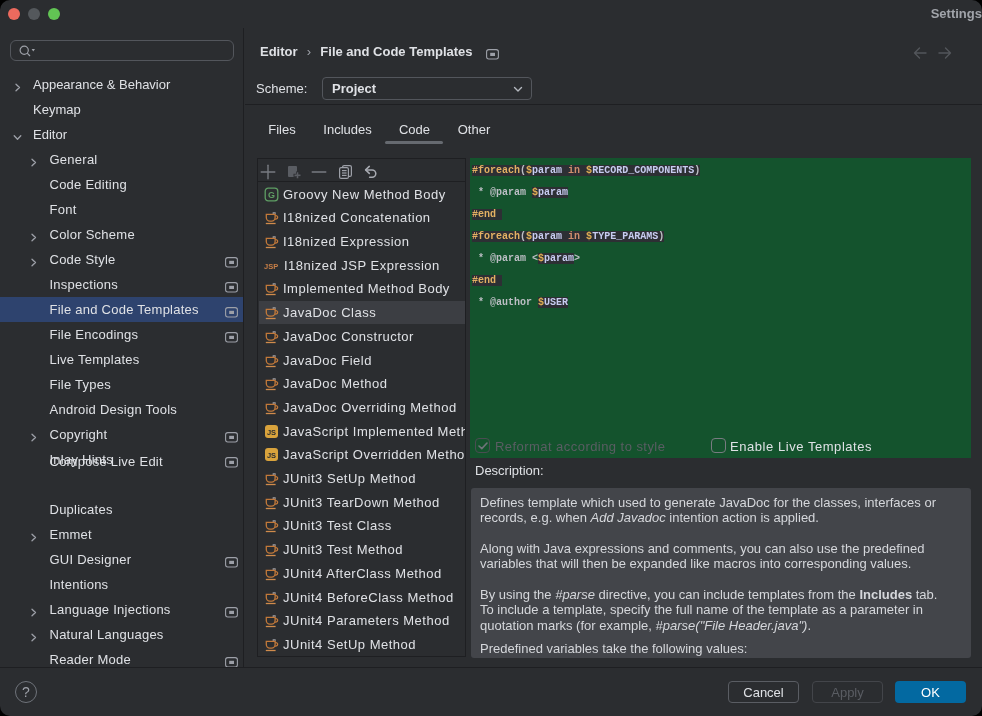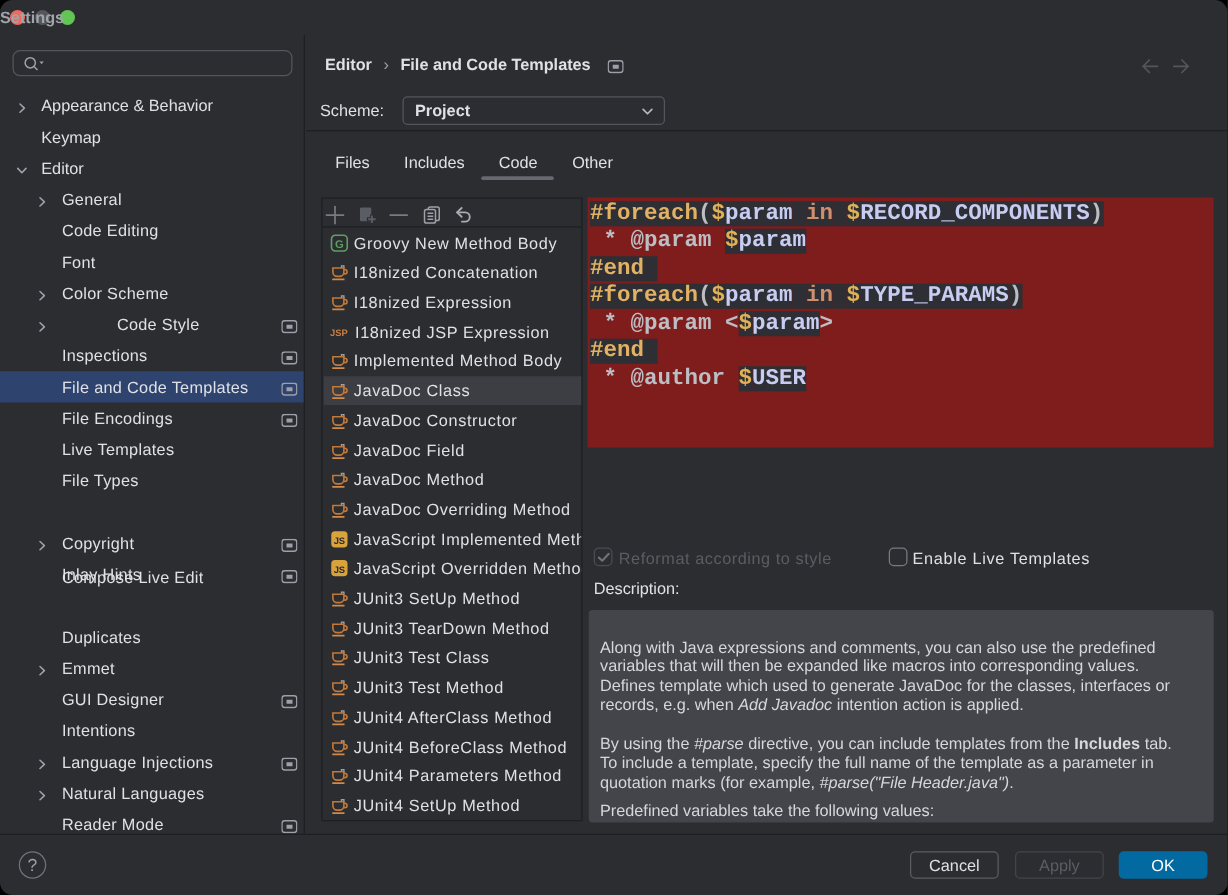--- a/index.html
+++ b/index.html
@@ -11,37 +11,37 @@
 .trow{position:absolute;left:0;width:243px;height:25px;display:flex;align-items:center}
 .trow .lbl{color:#DFE1E5;font-size:13px;white-space:nowrap;letter-spacing:0.25px}
 .trow.b .lbl{font-weight:normal;letter-spacing:0px}
 .chev{position:absolute;top:7.5px}
 .mon{position:absolute;right:5px;top:7px}
 .sep{position:absolute;background:#1E1F22;height:1px}
 #list{position:absolute;left:257px;top:158px;width:209px;height:499px;border:1px solid #1E1F22;overflow:hidden}
 .li{position:absolute;left:1px;width:207px;height:23.7px;display:flex;align-items:center;overflow:hidden}
 .li .ic{flex:0 0 auto;margin-left:5px;margin-right:4px;display:flex}
 .li .t{color:#DFE1E5;font-size:13px;white-space:nowrap;letter-spacing:0.5px}
-#ed{position:absolute;left:470px;top:158px;width:501px;height:200px;background:#7f1d1d;font-family:"Liberation Mono",monospace;font-size:18px;overflow:hidden}
+#ed{position:absolute;left:470px;top:158px;width:501px;height:300px;background:#14532d;font-family:"Liberation Mono",monospace;font-size:10px;overflow:hidden}
 .cl{position:absolute;left:2px;height:22px;line-height:22px;white-space:pre;font-family:"Liberation Mono",monospace;font-weight:bold}
 .hb{background:#2D2F34}
 .dir{color:#E3B163}
 .vd{color:#E2B055}
 .vn{color:#C7CCF0}
 .kw{color:#CF8E6D}
 .pl{color:#BCBEC4}
 .cb{position:absolute;width:15px;height:15px;border-radius:4px}
 #desc{position:absolute;left:471px;top:488px;width:500px;height:170px;background:#43454A;border-radius:3px;color:#D5D7DB;font-size:13px;line-height:15.4px;padding:6.5px 9px;overflow:hidden}
 .btn{position:absolute;top:681px;width:71px;height:22px;border-radius:4px;font-size:13px;display:flex;align-items:center;justify-content:center}
 </style></head><body>
 <div id="win">
 <div class="tl" style="left:8px;background:#EC6A5E"></div>
 <div class="tl" style="left:28px;background:#54585C"></div>
 <div class="tl" style="left:48px;background:#62C554"></div>
-<div class="abs" style="left:0;width:982px;top:6px;text-align:left;font-weight:bold;font-size:13px;color:#A1A4AA">Settings</div>
+<div class="abs" style="left:0;width:982px;top:6px;text-align:right;font-weight:bold;font-size:13px;color:#A1A4AA">Settings</div>
 
 <div id="side">
 <div id="search">
         <svg style="position:absolute;left:7px;top:3px" width="20" height="15" viewBox="0 0 20 15" fill="none">
           <circle cx="6.2" cy="6.2" r="4.1" stroke="#9DA0A8" stroke-width="1.2"></circle>
           <line x1="9.2" y1="9.2" x2="12" y2="12" stroke="#9DA0A8" stroke-width="1.2"></line>
           <path d="M13.6 5.1h3.4l-1.7 2.3z" fill="#9DA0A8"></path>
         </svg>
       </div>
 <div class="trow b" style="top:43.5px;">
@@ -70,21 +70,21 @@
       </div>
 <div class="trow" style="top:168.5px;">
         <span class="lbl" style="margin-left:49.5px">Font</span>
       </div>
 <div class="trow" style="top:193.5px;">
         <span class="chev" style="left:28px"><svg width="11" height="11" viewBox="0 0 11 11" fill="none">
             <path d="M4 2.2 L7.5 5.5 L4 8.8" stroke="#9DA0A8" stroke-width="1.3" stroke-linecap="round" stroke-linejoin="round"></path>
           </svg></span>
         <span class="lbl" style="margin-left:49.5px">Color Scheme</span>
       </div>
-<div class="trow" style="top:218.5px;padding-left:44px;">
+<div class="trow" style="top:218.5px;">
         <span class="chev" style="left:28px"><svg width="11" height="11" viewBox="0 0 11 11" fill="none">
             <path d="M4 2.2 L7.5 5.5 L4 8.8" stroke="#9DA0A8" stroke-width="1.3" stroke-linecap="round" stroke-linejoin="round"></path>
           </svg></span>
         <span class="lbl" style="margin-left:49.5px">Code Style</span>
         <span class="mon"><svg width="13" height="11" viewBox="0 0 13 11" fill="none">
             <rect x="0.6" y="0.6" width="11.8" height="9.4" rx="2.2" stroke="#9DA0A8" stroke-width="1.1"></rect>
             <rect x="4.2" y="3.8" width="4.8" height="3.2" fill="#9DA0A8"></rect>
           </svg></span>
       </div>
 <div class="trow" style="top:243.5px;">
@@ -106,20 +106,23 @@
         <span class="mon"><svg width="13" height="11" viewBox="0 0 13 11" fill="none">
             <rect x="0.6" y="0.6" width="11.8" height="9.4" rx="2.2" stroke="#9DA0A8" stroke-width="1.1"></rect>
             <rect x="4.2" y="3.8" width="4.8" height="3.2" fill="#9DA0A8"></rect>
           </svg></span>
       </div>
 <div class="trow" style="top:318.5px;">
         <span class="lbl" style="margin-left:49.5px">Live Templates</span>
       </div>
 <div class="trow" style="top:343.5px;">
         <span class="lbl" style="margin-left:49.5px">File Types</span>
+      </div>
+<div class="trow" style="top:368.5px;">
+        <span class="lbl" style="margin-left:49.5px">Android Design Tools</span>
       </div>
 <div class="trow" style="top:393.5px;">
         <span class="chev" style="left:28px"><svg width="11" height="11" viewBox="0 0 11 11" fill="none">
             <path d="M4 2.2 L7.5 5.5 L4 8.8" stroke="#9DA0A8" stroke-width="1.3" stroke-linecap="round" stroke-linejoin="round"></path>
           </svg></span>
         <span class="lbl" style="margin-left:49.5px">Copyright</span>
         <span class="mon"><svg width="13" height="11" viewBox="0 0 13 11" fill="none">
             <rect x="0.6" y="0.6" width="11.8" height="9.4" rx="2.2" stroke="#9DA0A8" stroke-width="1.1"></rect>
             <rect x="4.2" y="3.8" width="4.8" height="3.2" fill="#9DA0A8"></rect>
           </svg></span>
@@ -456,24 +459,24 @@
 <div class="cb" style="left:475px;top:438px;border:1px solid #4A4D52">
 <svg style="position:absolute;left:2px;top:3px" width="10" height="8" viewBox="0 0 10 8" fill="none">
         <path d="M1 4 L3.8 6.6 L9 1" stroke="#6F737A" stroke-width="1.6" stroke-linecap="round" stroke-linejoin="round"></path>
       </svg>
     </div>
 <div class="abs" style="left:495px;top:439px;font-size:13px;color:#5A5D63;white-space:nowrap;letter-spacing:0.45px">Reformat according to style</div>
 <div class="cb" style="left:711px;top:438px;border:1.5px solid #787B81"></div>
 <div class="abs txt" style="left:730px;top:439px;letter-spacing:0.55px">Enable Live Templates</div>
 <div class="abs txt" style="left:475px;top:463px">Description:</div>
 <div id="desc">
-      <div style="margin-top:15.4px">Along with Java expressions and comments, you can also use the predefined<br>
+      <div>Defines template which used to generate JavaDoc for the classes, interfaces or<br>
+records, e.g. when <i>Add Javadoc</i> intention action is applied.</div>
+<div style="margin-top:15.4px">Along with Java expressions and comments, you can also use the predefined<br>
 variables that will then be expanded like macros into corresponding values.</div>
-<div>Defines template which used to generate JavaDoc for the classes, interfaces or<br>
-records, e.g. when <i>Add Javadoc</i> intention action is applied.</div>
 <div style="margin-top:15.4px">By using the <i>#parse</i> directive, you can include templates from the <b>Includes</b> tab.<br>
 To include a template, specify the full name of the template as a parameter in<br>
 quotation marks (for example, <i>#parse("File Header.java")</i>.</div>
 <div style="margin-top:7.6px">Predefined variables take the following values:</div>
     </div>
 <div class="sep" style="left:0;top:667px;width:982px"></div>
 <div class="abs" style="left:15px;top:681px;width:22px;height:22px;border:1px solid #6F737A;border-radius:50%;color:#9DA0A8;font-size:14px;display:flex;align-items:center;justify-content:center">?</div>
 <div class="btn" style="left:728px;border:1px solid #5A5D63;color:#DFE1E5">Cancel</div>
 <div class="btn" style="left:812px;border:1px solid #43454A;color:#5A5D63">Apply</div>
 <div class="btn" style="left:895px;background:#0369a1;color:#FFFFFF">OK</div>

